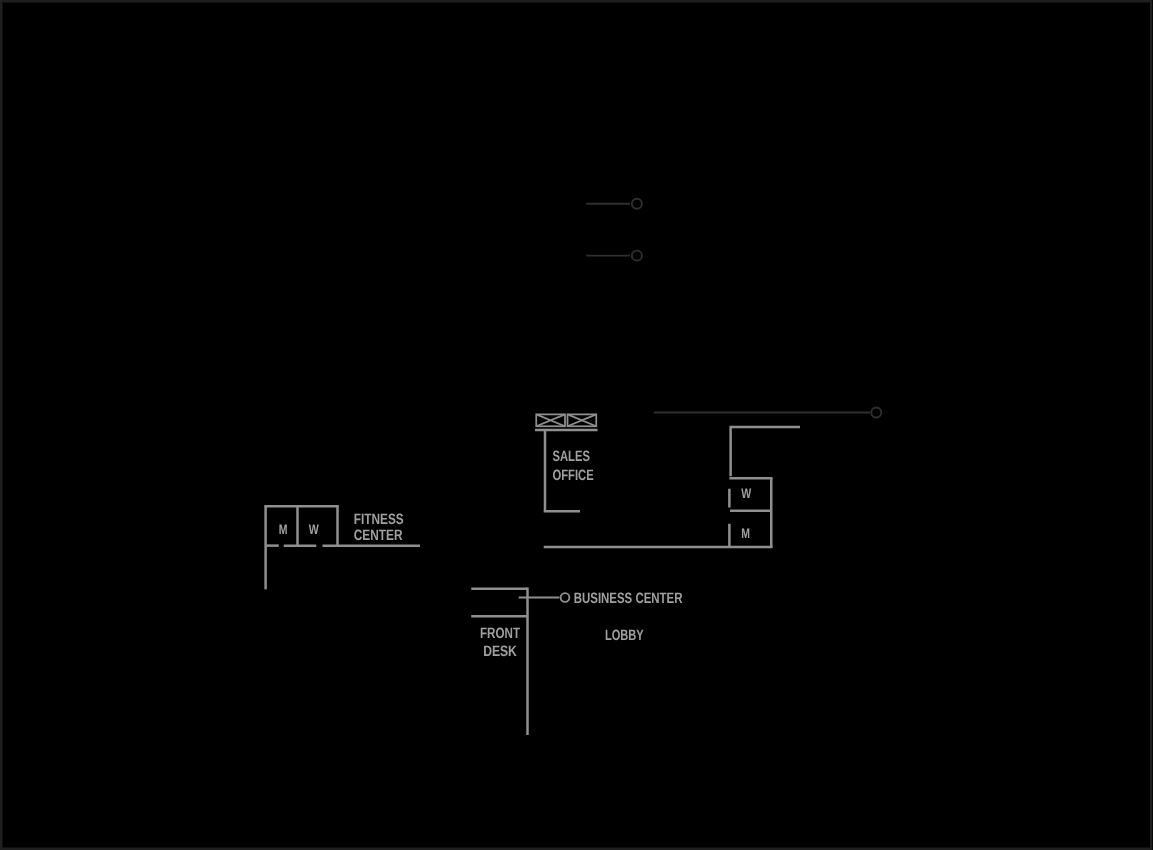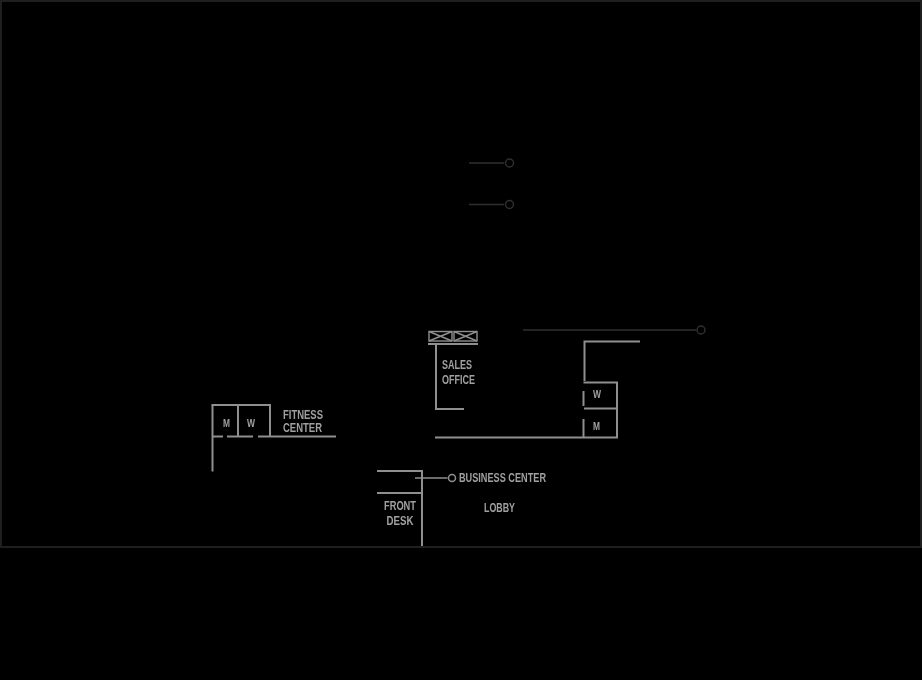--- a/index.html
+++ b/index.html
@@ -3,21 +3,21 @@
 <meta charset="utf-8">
 <style>
   html, body {
     margin: 0;
     padding: 0;
     background: #000;
   }
   .frame {
     position: relative;
     width: 922px;
-    height: 548px;
+    height: 680px;
     box-sizing: border-box;
     background: var(--background, #000);
     border: 2px solid var(--frame-border, #1f1f1f);
     overflow: hidden;
   }
   svg.plan {
     position: absolute;
     left: -2px;
     top: -2px;
     width: 922px;

